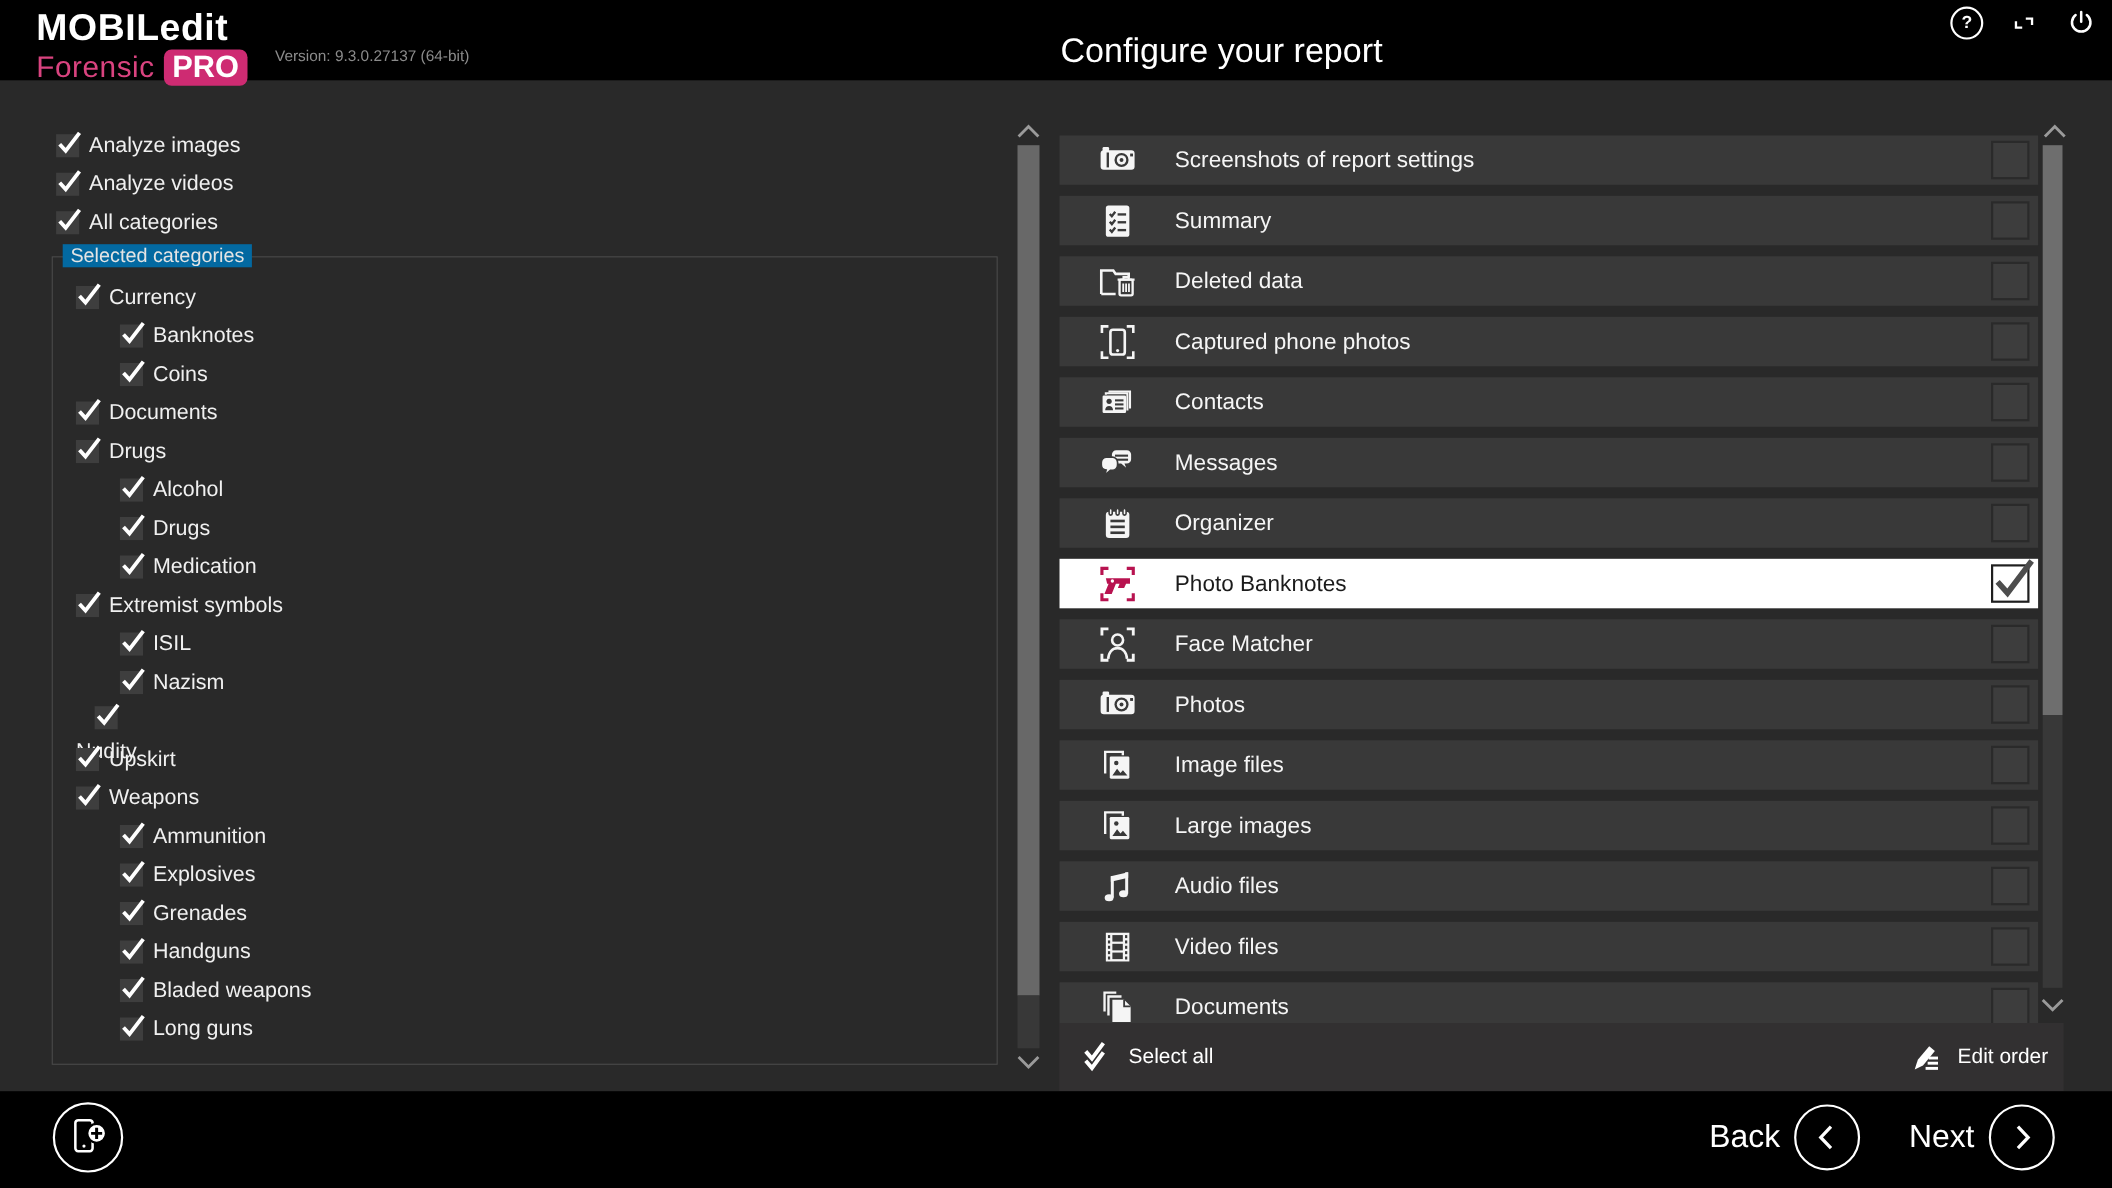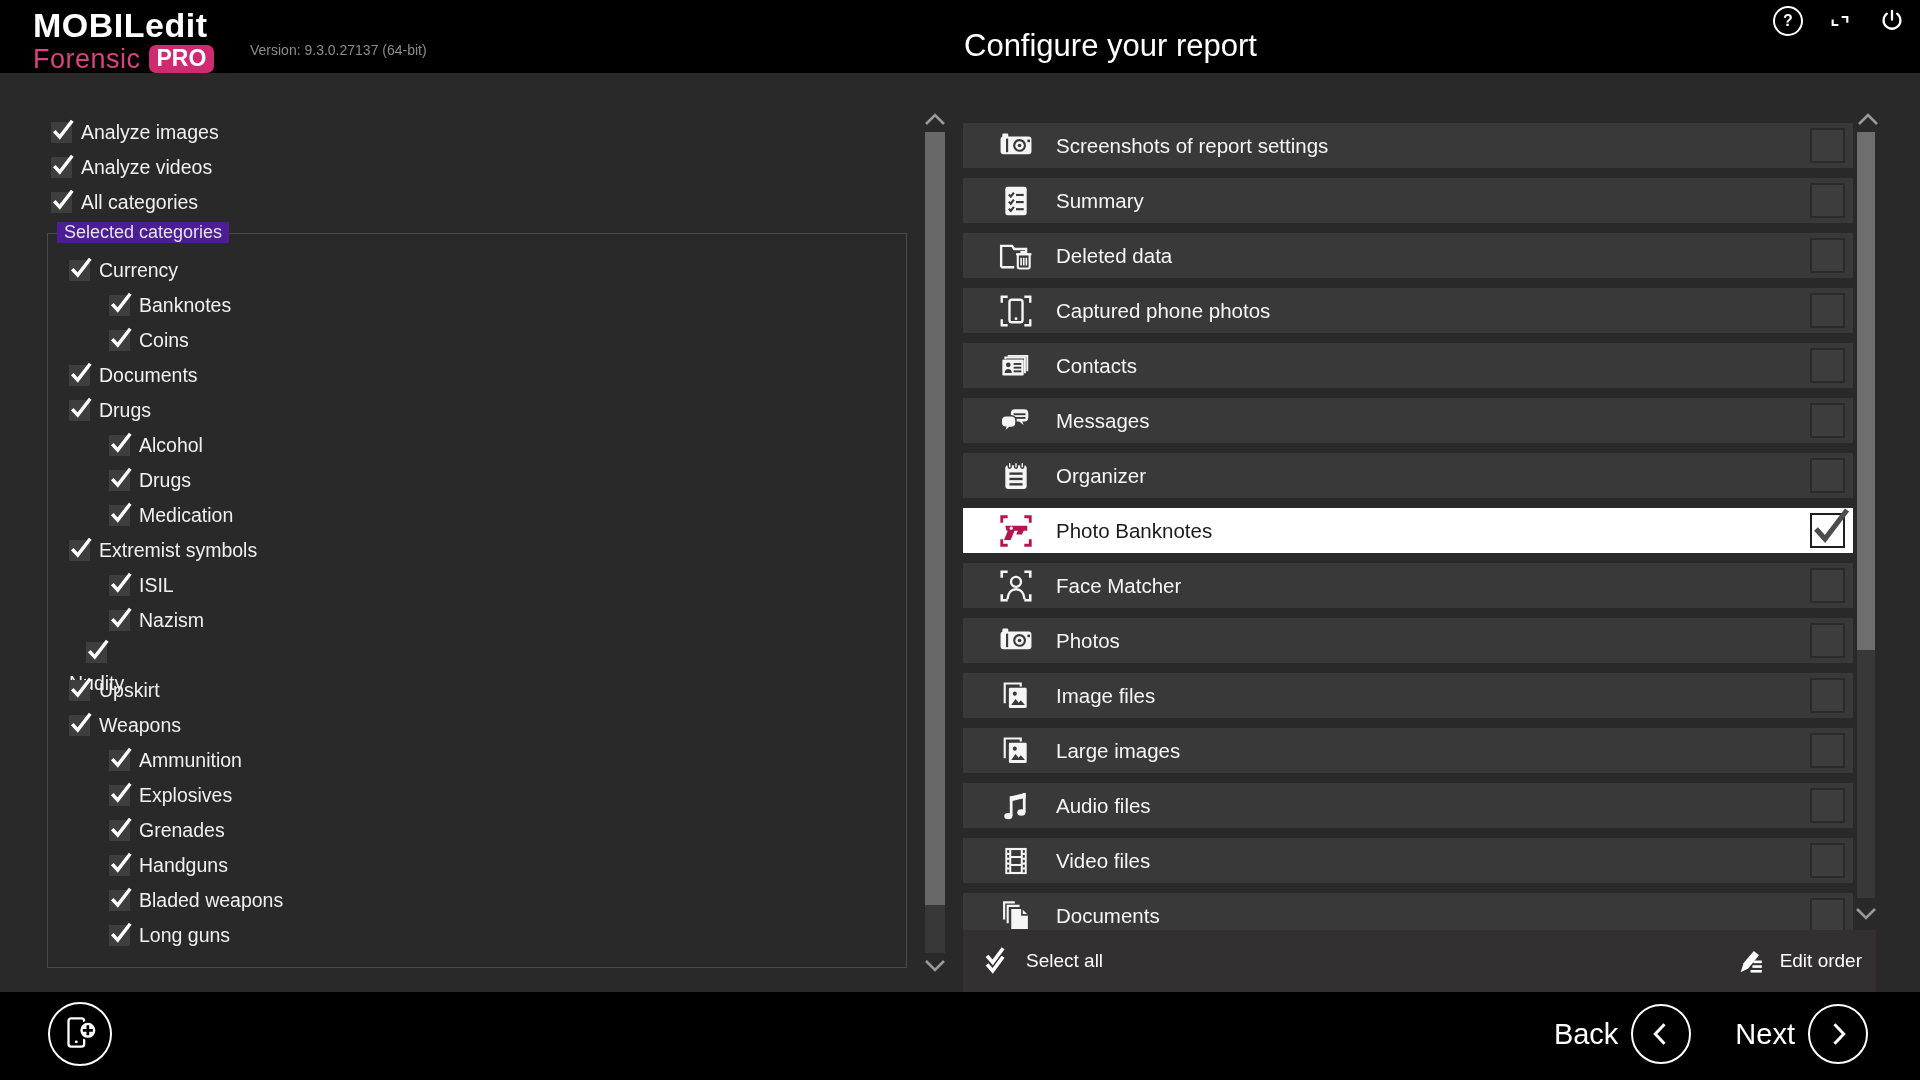--- a/index.html
+++ b/index.html
@@ -5,44 +5,44 @@
   html,body{margin:0;padding:0;background:#000;}
   #screen{position:relative;width:1920px;height:1080px;background:#292929;overflow:hidden;
           font-family:"Liberation Sans",sans-serif;-webkit-font-smoothing:antialiased;}
   
   .titlebar{position:absolute;left:0;top:0;width:1920px;height:73px;background:#000;}
   .logo{position:absolute;left:33px;top:8px;line-height:1;}
   .logo-line1{font-size:34px;font-weight:700;color:#fff;letter-spacing:.5px;}
   .logo-line2{margin-top:3px;display:flex;align-items:center;}
   .logo-forensic{font-size:27px;color:#d9437f;letter-spacing:.5px;}
   .pro-badge{display:inline-block;margin-left:8px;background:#ce2b72;color:#fff;font-weight:700;
-             font-size:23px;padding:2px 8px 3px;border-radius:7px;}
+             font-size:28px;padding:2px 8px 3px;border-radius:7px;}
   .version{position:absolute;left:250px;top:42px;font-size:14px;color:#8b8b8b;}
   .page-title{position:absolute;left:964px;top:28px;font-size:31px;font-weight:300;color:#fff;}
   .window-controls{position:absolute;top:5px;right:12px;display:flex;align-items:center;gap:20px;}
   .win-icon{width:32px;height:32px;display:flex;align-items:center;justify-content:center;cursor:pointer;}
   
   .cbx{position:relative;width:21px;height:21px;background:#3e3e3e;flex:none;}
   .cbx svg{position:absolute;left:0;top:-4px;overflow:visible;}
   .option-row,.tree-row{position:absolute;display:flex;align-items:center;gap:9px;height:26px;cursor:pointer;}
   .option-row{left:51px;}
   .lbl{font-size:19.5px;color:#f0f0f0;white-space:nowrap;}
   .groupbox{position:absolute;left:47px;top:233px;width:858px;height:733px;border:1px solid #4a4a4a;}
-  .groupbox-label{position:absolute;top:-12px;left:9px;background:#4c1d95;padding:0 7px;font-size:18px;color:#e4e4e4;}
+  .groupbox-label{position:absolute;top:-12px;left:9px;background:#0369a1;padding:0 7px;font-size:18px;color:#e4e4e4;}
   
   .sb-thumb,.sb-track{position:absolute;}
   .sb-chevron{position:absolute;width:24px;height:15px;cursor:pointer;}
   
   .section-list{position:absolute;left:963px;top:123px;width:890px;height:807px;overflow:hidden;}
   .section-row{position:relative;height:45px;margin-bottom:10px;background:#393939;display:flex;
                align-items:center;--cut:#393939;color:#f5f5f5;cursor:pointer;}
   .section-row.selected{background:#fff;color:#1b1b1b;--cut:#fff;}
   .section-row .icon{width:38px;height:38px;margin-left:34px;flex:none;}
   .icon svg{width:100%;height:100%;display:block;}
-  .row-label{margin-left:21px;font-size:20.5px;white-space:nowrap;}
+  .row-label{margin-left:33px;font-size:20.5px;white-space:nowrap;}
   .row-checkbox{position:absolute;right:8px;top:5px;width:31px;height:31px;border:2px solid #2a2a2a;background:#3d3d3d;}
   .section-row.selected .row-checkbox{background:#fff;border-color:#1f1f1f;}
   .row-checkbox svg{position:absolute;left:-3px;top:-10px;overflow:visible;}
   .cut{fill:var(--cut);}
   .cutstroke{fill:none;stroke:var(--cut);stroke-width:1.8px;}
   
   .action-bar{position:absolute;left:963px;top:930px;width:913px;height:62px;background:#323031;
               display:flex;align-items:center;justify-content:space-between;box-sizing:border-box;padding:0 14px 0 16px;}
   .bar-btn{display:flex;align-items:center;gap:13px;color:#fff;font-size:19px;cursor:pointer;}
   

